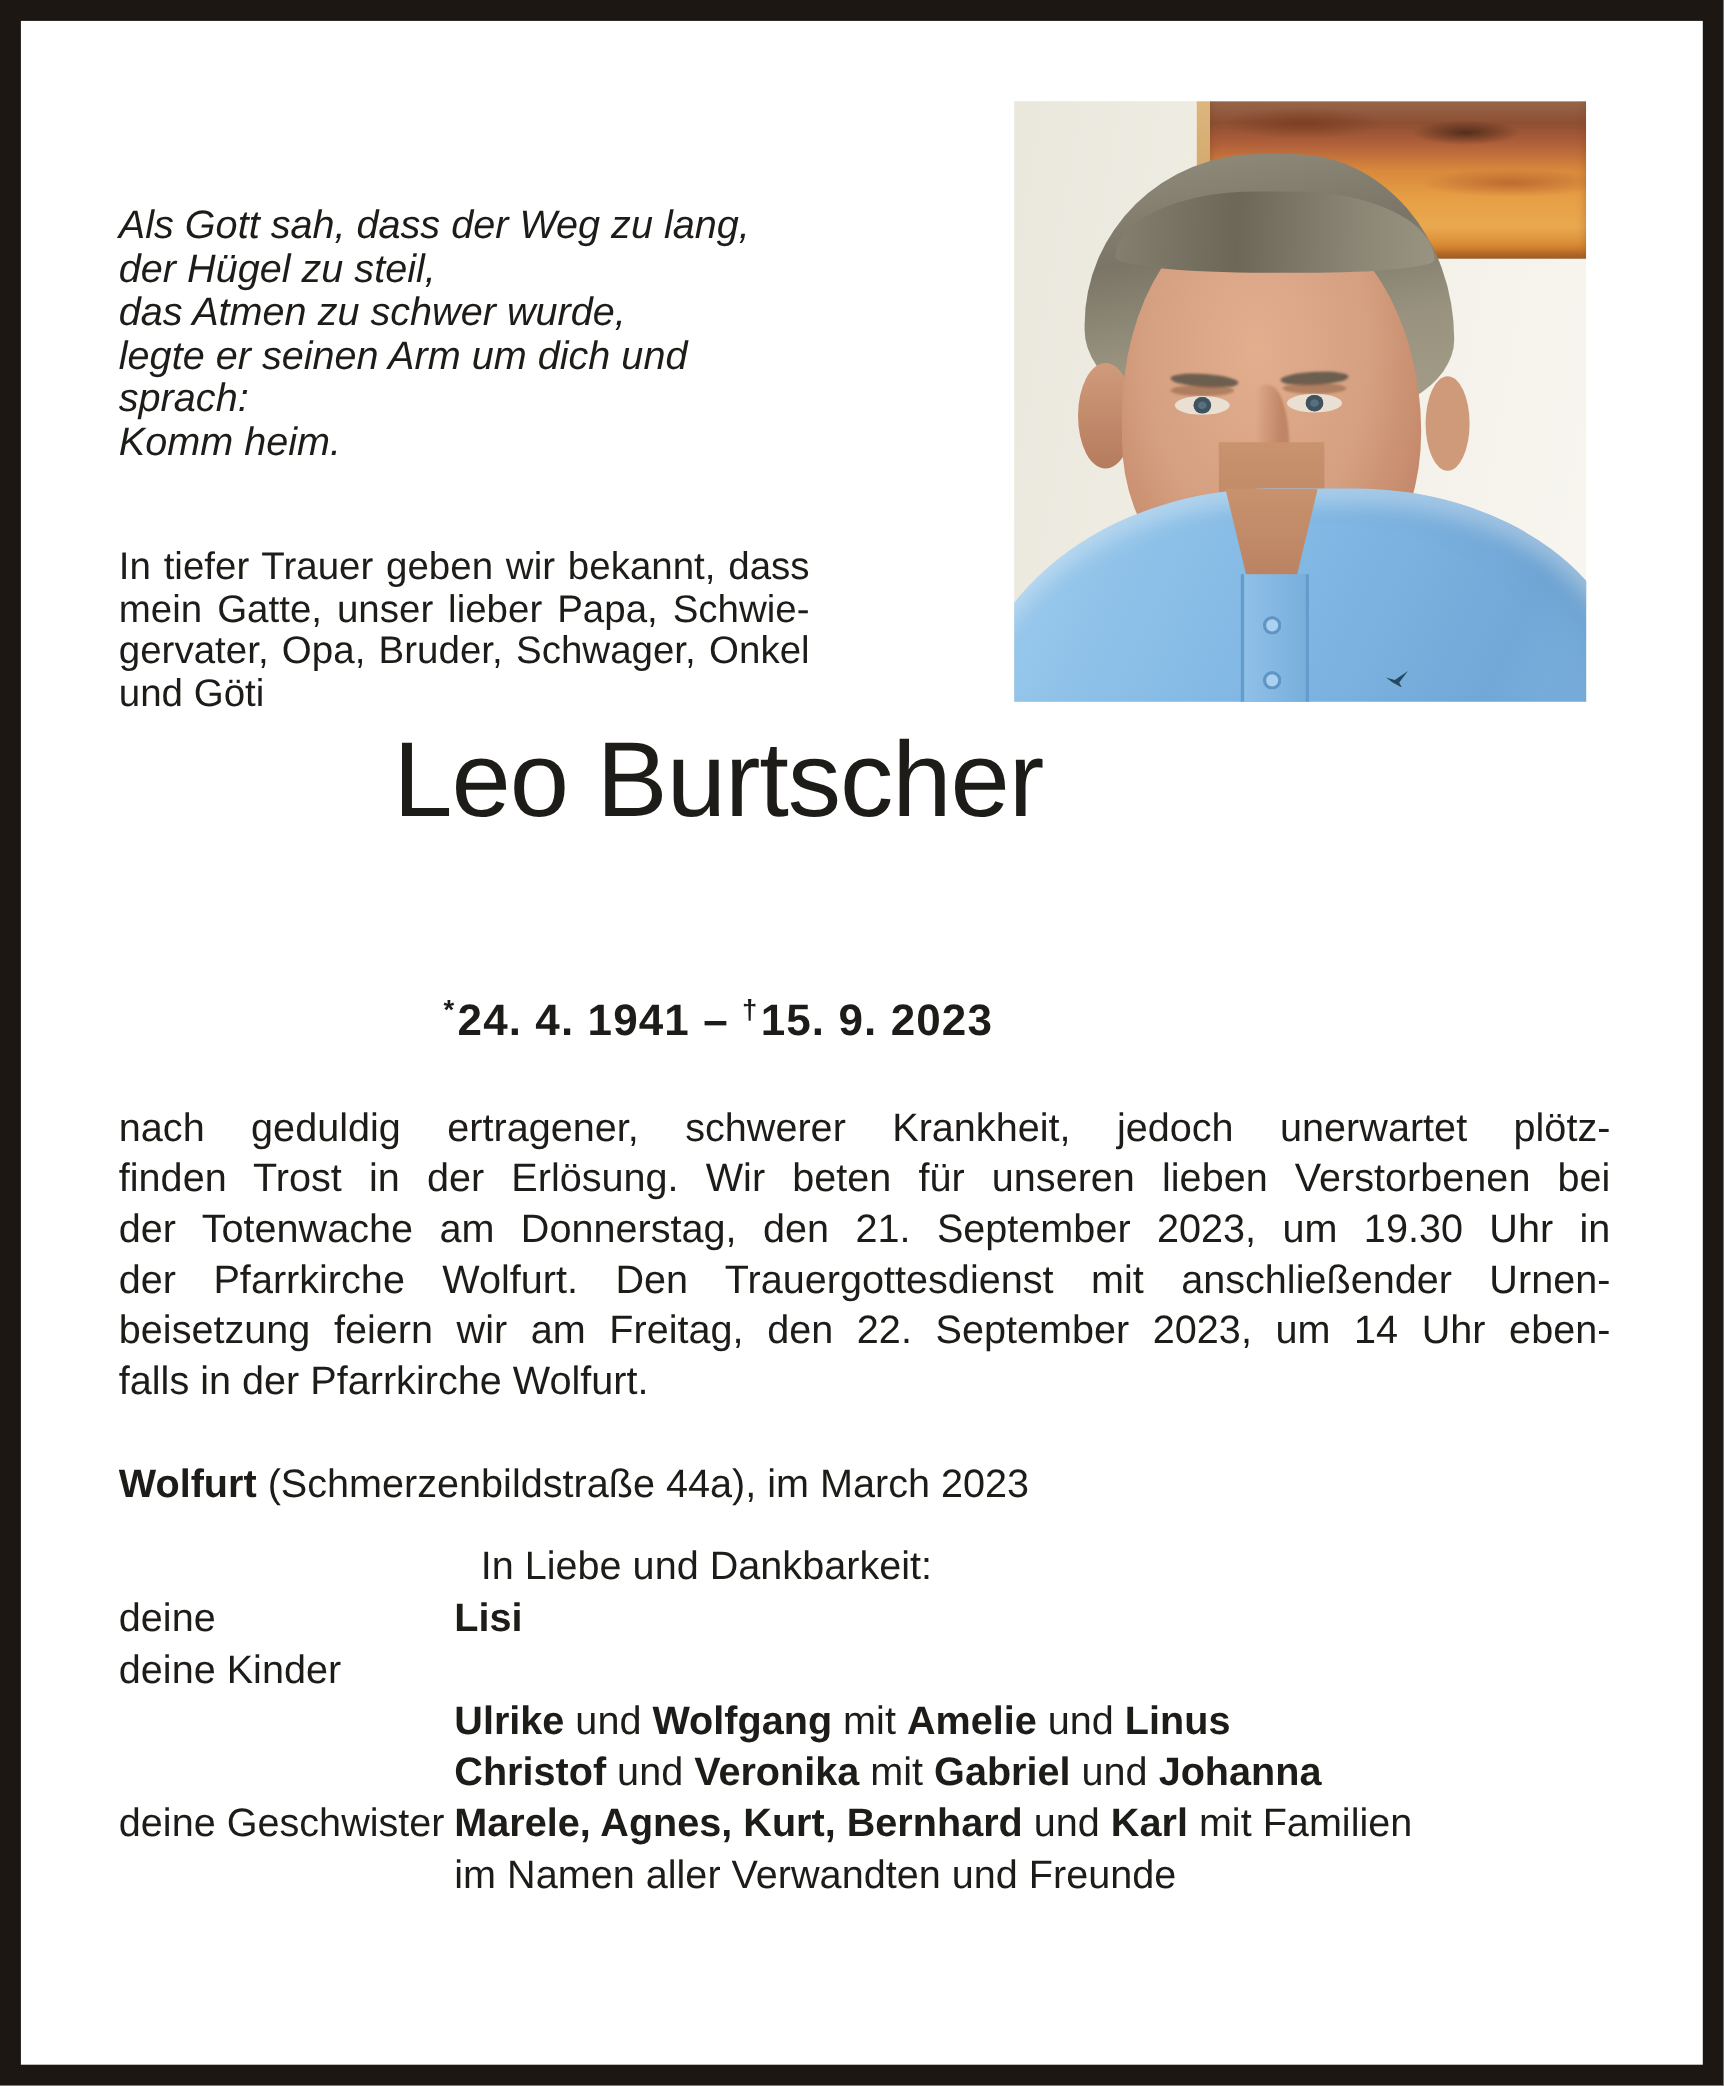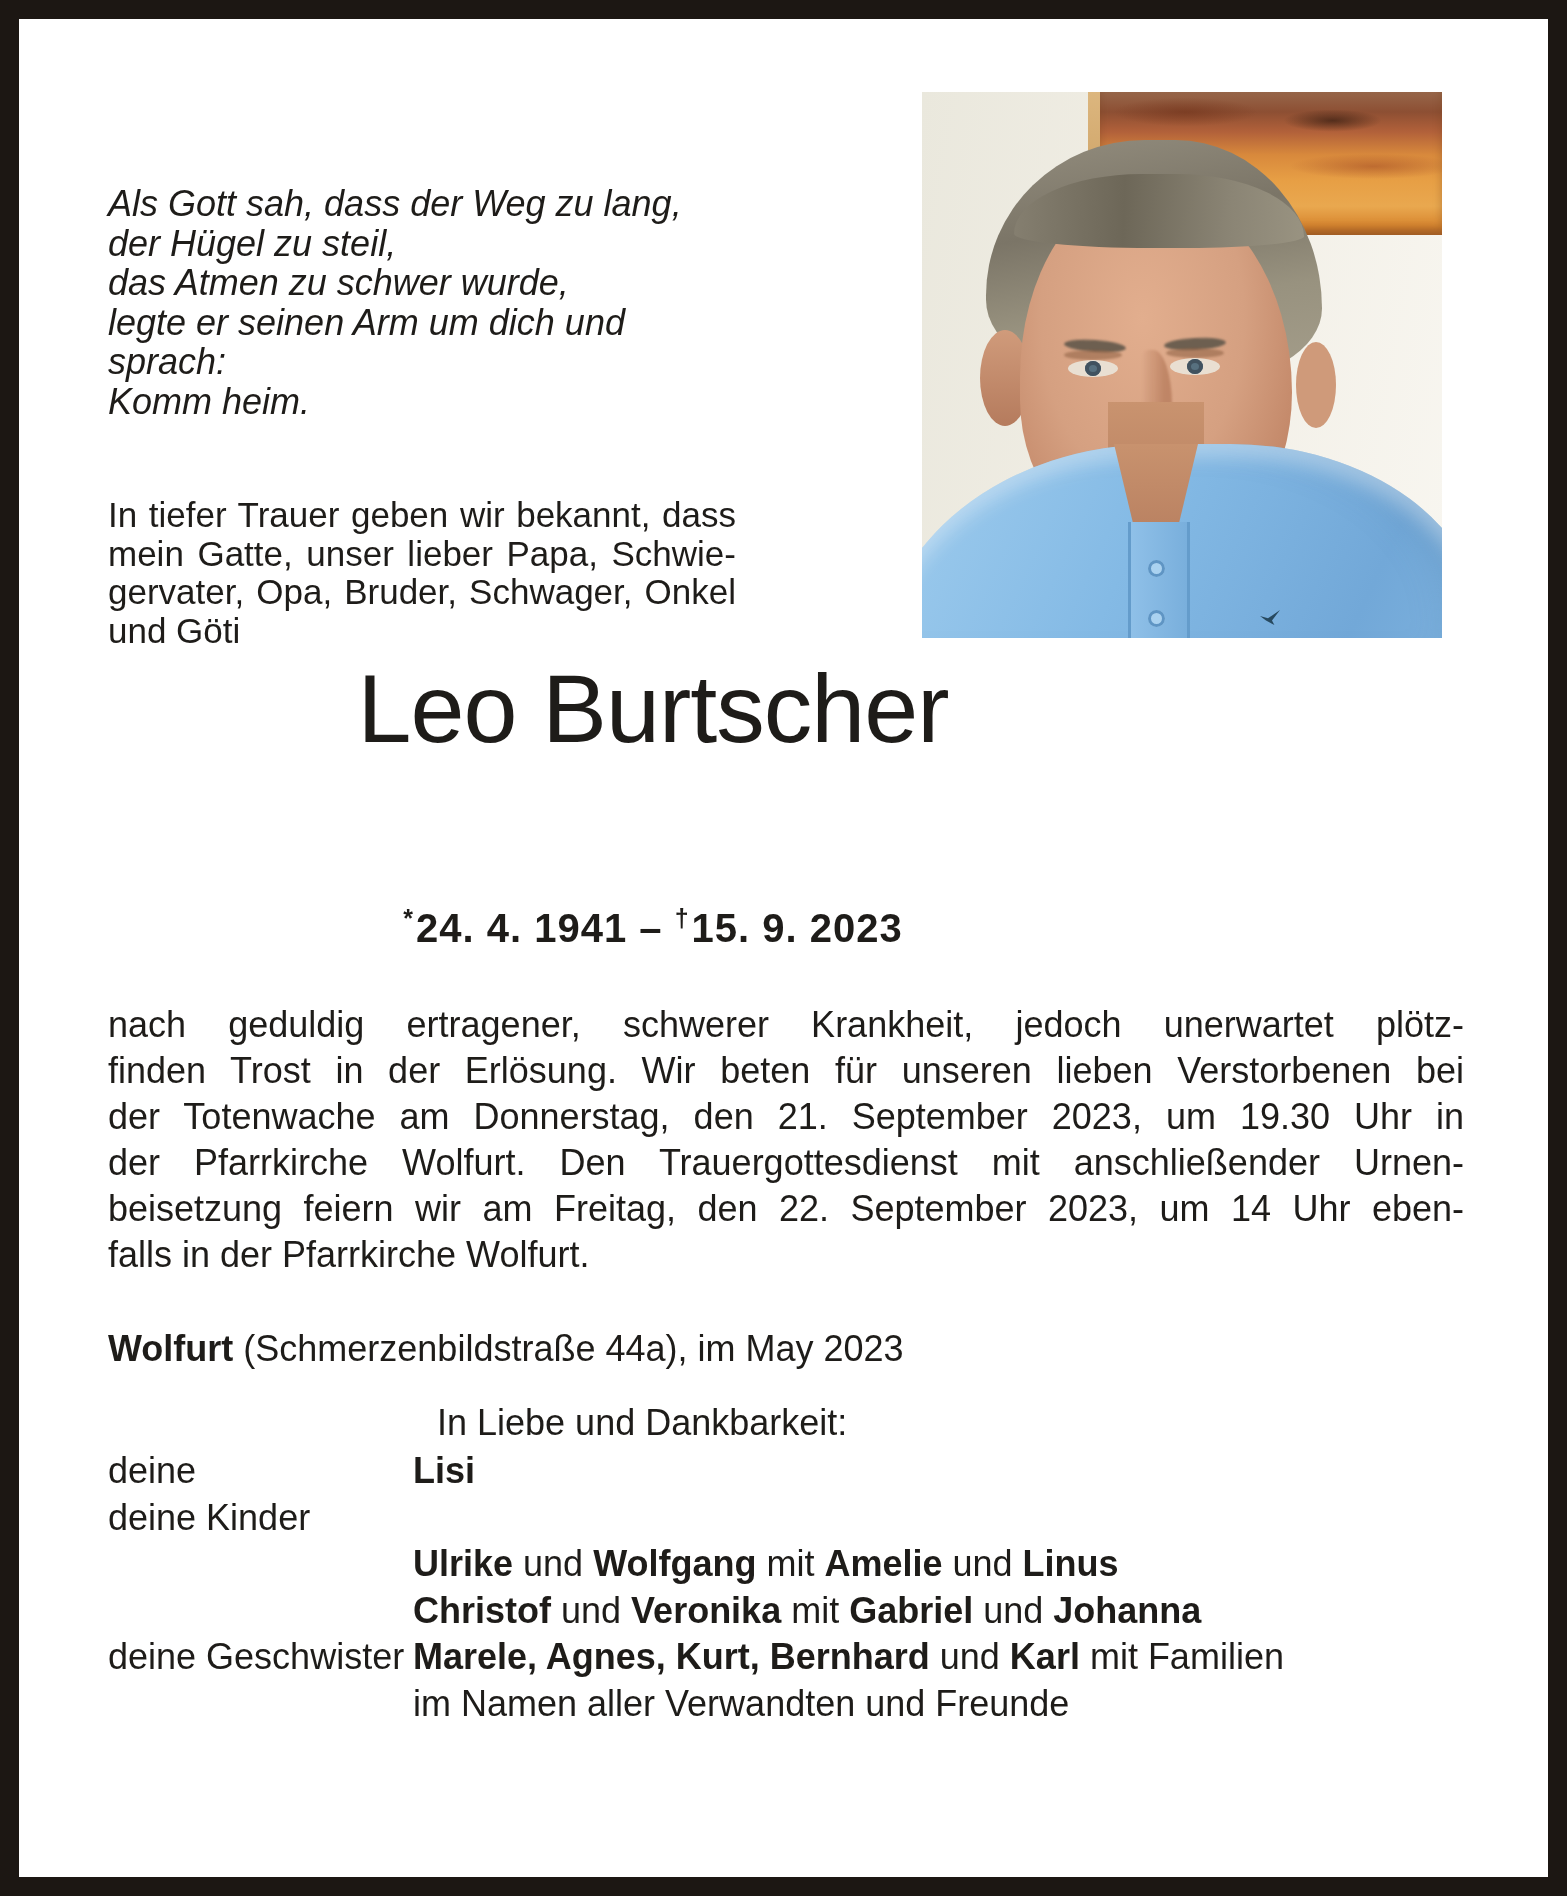--- a/index.html
+++ b/index.html
@@ -154,21 +154,21 @@
 
   <div class="obituary block-justify">
       <div class="line">nach geduldig ertragener, schwerer Krankheit, jedoch unerwartet plötz-</div>
       <div class="line">finden Trost in der Erlösung. Wir beten für unseren lieben Verstorbenen bei</div>
       <div class="line">der Totenwache am Donnerstag, den 21. September 2023, um 19.30 Uhr in</div>
       <div class="line">der Pfarrkirche Wolfurt. Den Trauergottesdienst mit anschließender Urnen-</div>
       <div class="line">beisetzung feiern wir am Freitag, den 22. September 2023, um 14 Uhr eben-</div>
       <div class="line">falls in der Pfarrkirche Wolfurt.</div>
     </div>
 
-  <div class="dateline"><b>Wolfurt</b><span> (Schmerzenbildstraße 44a), im May 2023</span></div>
+  <div class="dateline"><b>Wolfurt</b><span> (Schmerzenbildstraße 44a), im March 2023</span></div>
 
   <div class="gratitude">In Liebe und Dankbarkeit:</div>
 
   <div class="family">
       <div class="fam-row">
         <span class="fam-label">deine</span>
         <span class="fam-value"><b>Lisi</b></span>
       </div>
       <div class="fam-row">
         <span class="fam-label">deine Kinder</span>

